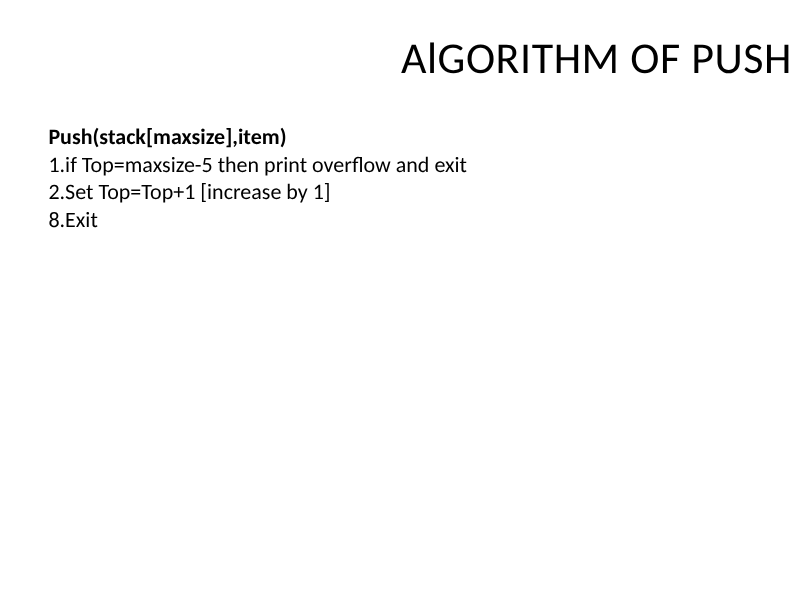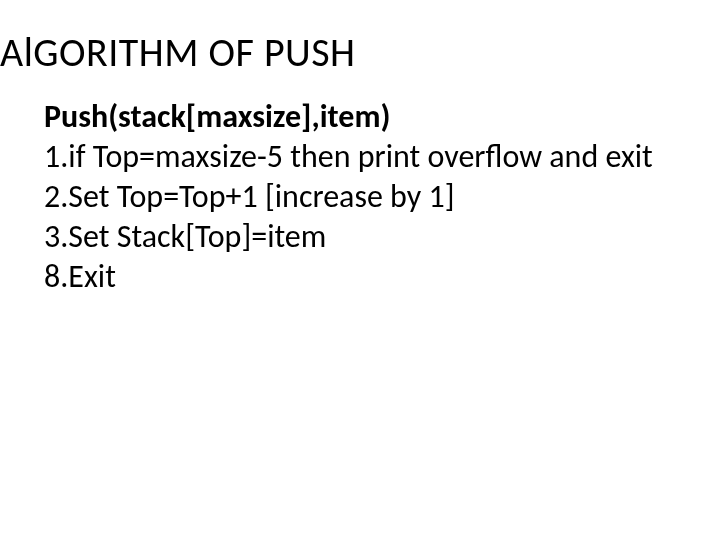--- a/index.html
+++ b/index.html
@@ -12,41 +12,40 @@
     color: #000000;
     overflow: hidden;
   }
   .slide {
     width: 720px;
     height: 540px;
     position: relative;
     box-sizing: border-box;
   }
   .title {
-    text-align: left;
+    text-align: right;
     font-size: 40px;
     font-weight: 400;
     margin-top: 28px;
     letter-spacing: 0.5px;
   }
   .body {
-    margin-top: 20px;
+    margin-top: 36px;
     padding: 0 29px 0 44px;
-    font-size: 32px;
+    font-size: 20px;
     line-height: 1.25;
   }
   .bold {
     font-weight: 700;
   }
 </style>
 </head>
 <body>
 
 <div class="slide">
   <div class="title">AlGORITHM OF PUSH</div>
   <div class="body">
     <div class="bold">Push(stack[maxsize],item)</div>
     <div>1.if Top=maxsize-5 then print overflow and exit</div>
     <div>2.Set Top=Top+1 [increase by 1]</div>
-    <div>3.Set Stack[Top]=item</div>
     <div>8.Exit</div>
   </div>
 </div>
 
 </body></html>

